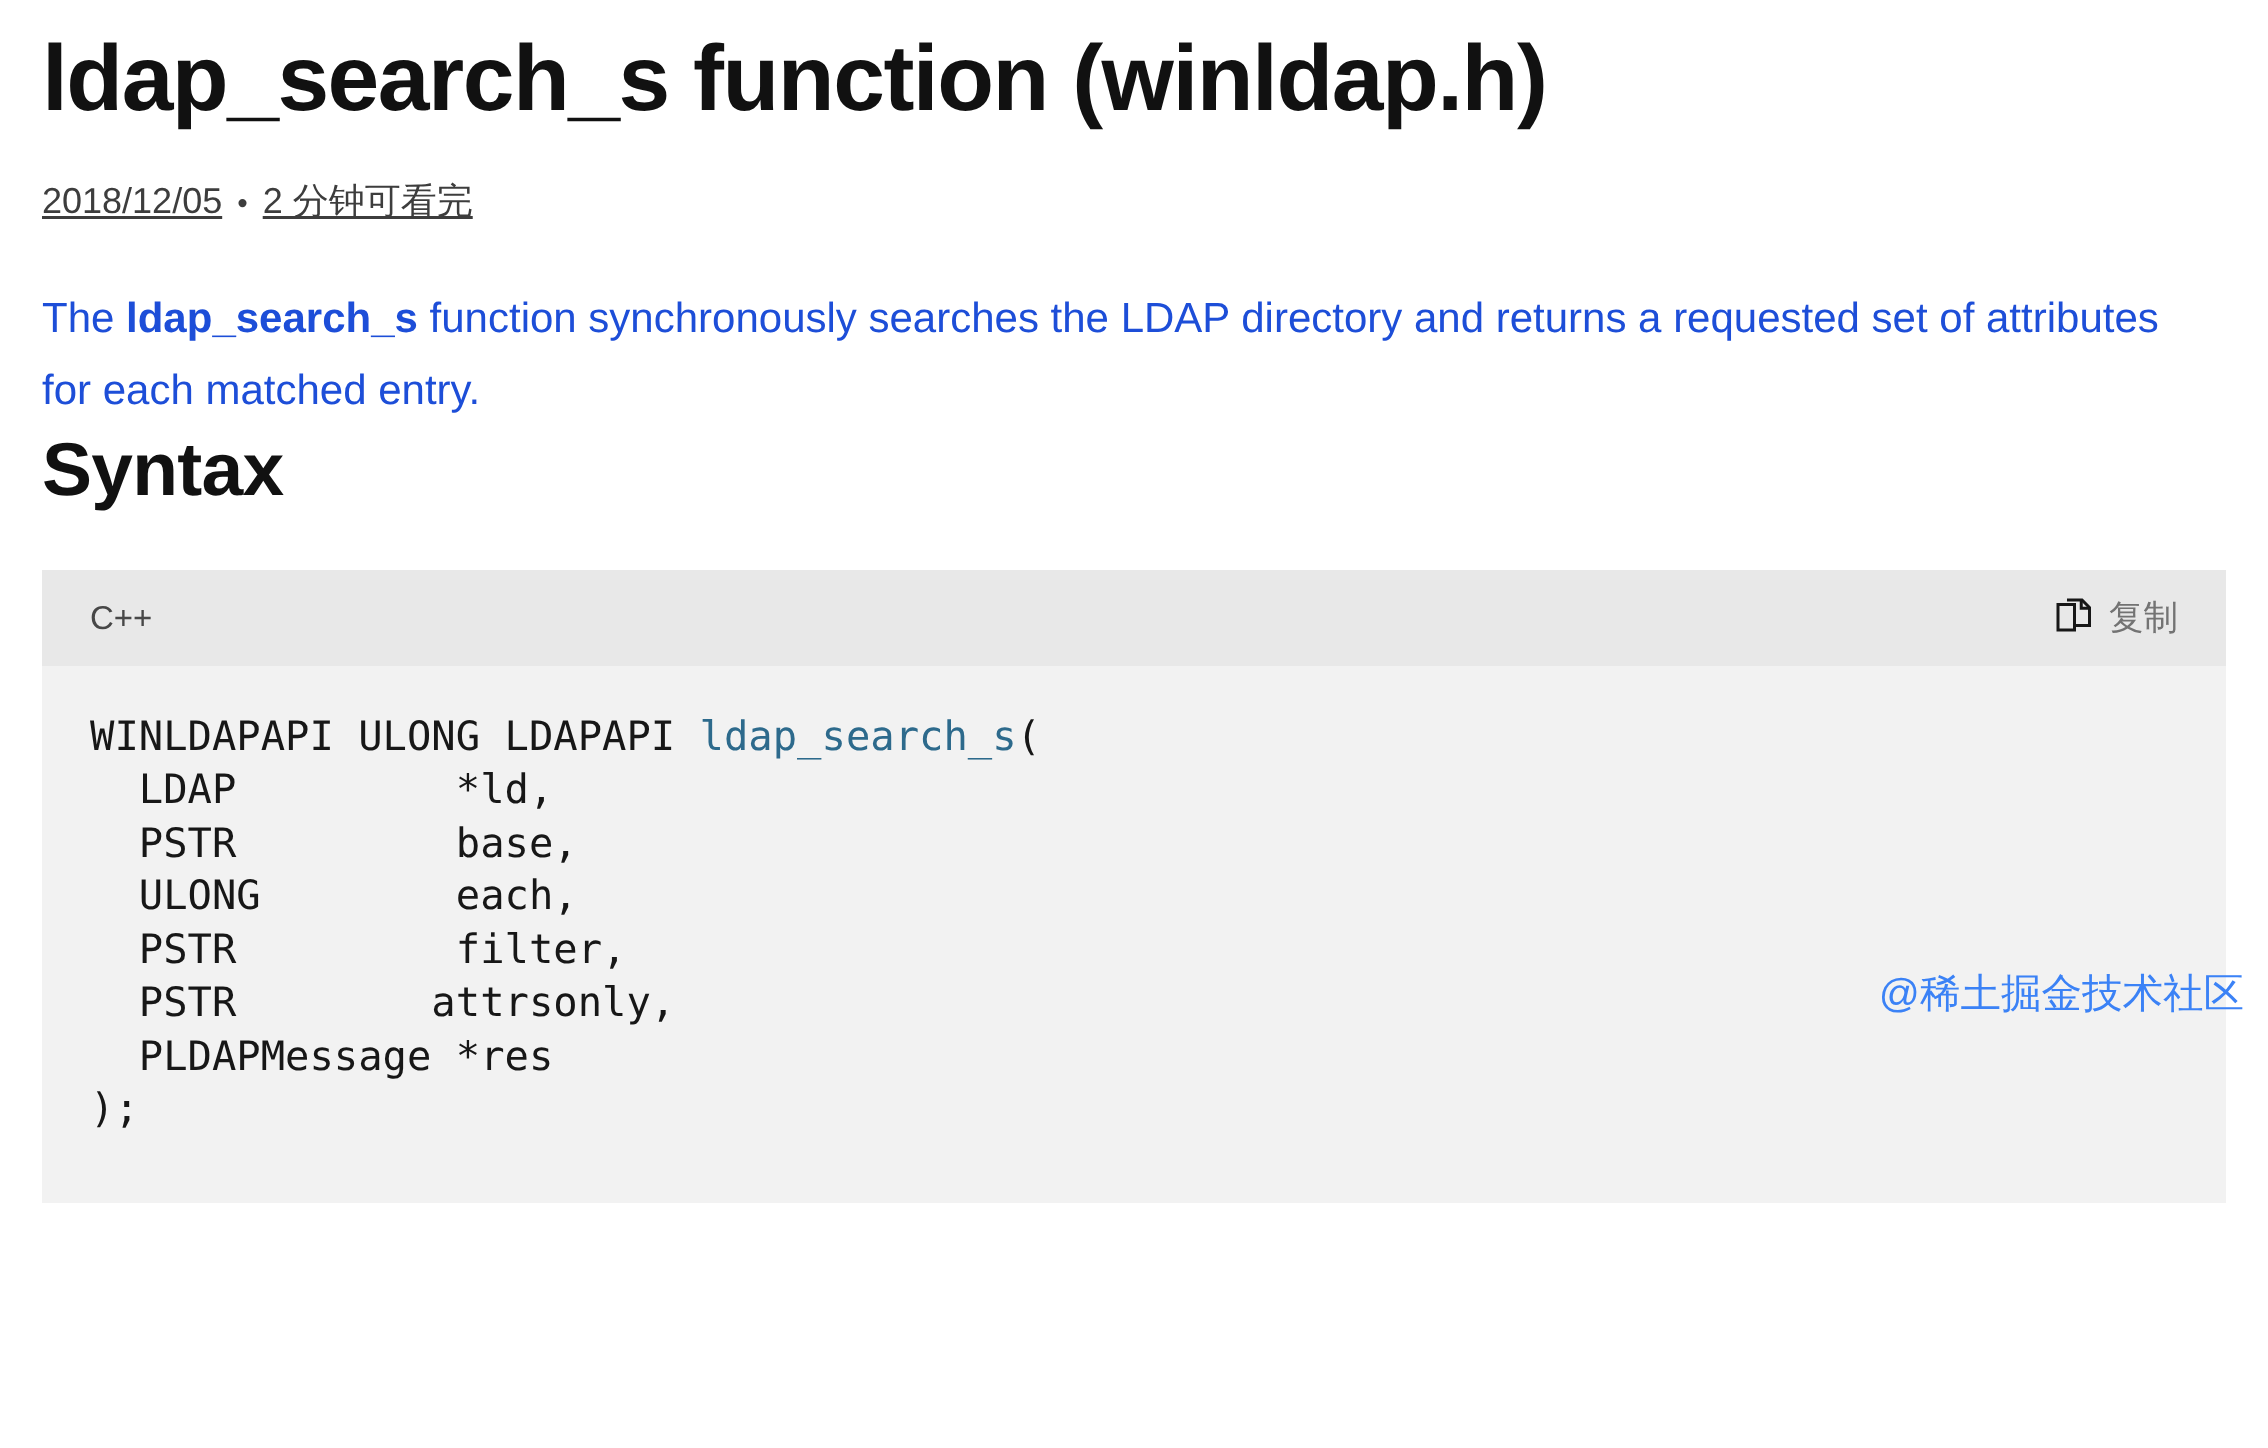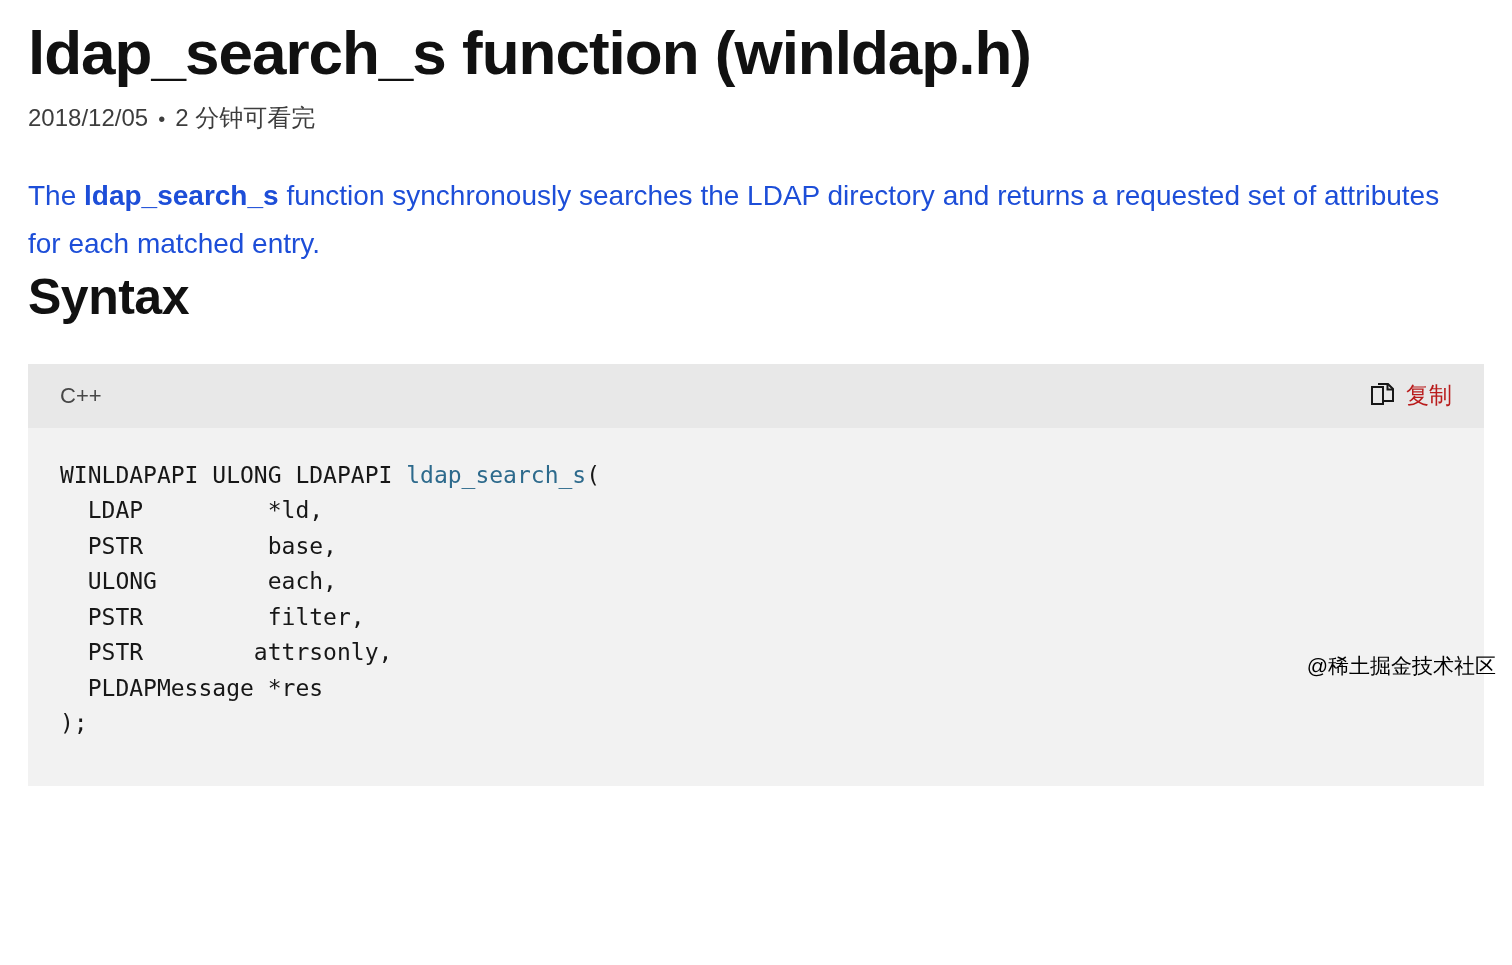--- a/index.html
+++ b/index.html
@@ -18,23 +18,24 @@
     padding: 14px 28px 0 28px;
   }
   .page-title {
     font-size: 62px;
     font-weight: 700;
     letter-spacing: -1px;
     line-height: 1.25;
     color: #111111;
   }
   .date-line {
-    margin-top: 10px;
+    margin-top: 26px;
     font-size: 24px;
     color: #3d3d3d;
+    text-decoration: underline;
   }
   .date-line .sep {
     display: inline-block;
     margin: 0 10px;
     font-size: 20px;
     color: #3d3d3d;
   }
   .intro {
     margin-top: 38px;
     font-size: 28px;
@@ -66,42 +67,42 @@
     color: #474747;
   }
   .copy-button {
     display: flex;
     align-items: center;
     gap: 10px;
     background: transparent;
     border: none;
     cursor: pointer;
     font-size: 23px;
-    color: #b91c1c;
+    color: #737373;
     font-family: "Liberation Sans", "DejaVu Sans", sans-serif;
   }
   .copy-button svg { display: block; }
   .code-body {
     background: var(--body-bg, #f2f2f2);
     padding: 30px 32px 44px 32px;
   }
   .code-line {
     font-family: "DejaVu Sans Mono", "Liberation Mono", monospace;
-    font-size: 23px;
+    font-size: 27px;
     line-height: 35.5px;
     white-space: pre;
     color: #171717;
   }
   .tok-function { color: var(--fn-color, #2d6a8c); }
   .watermark {
     position: absolute;
     right: 16px;
     bottom: 18px;
-    font-size: 21px;
-    color: #000000;
+    font-size: 27px;
+    color: #3b82f6;
   }
 </style>
 </head>
 <body>
 
 <div class="page">
 
   <h1 class="page-title">ldap_search_s function (winldap.h)</h1>
 
   <p class="date-line"><span>2018/12/05</span><span class="sep">•</span><span>2 分钟可看完</span></p>

